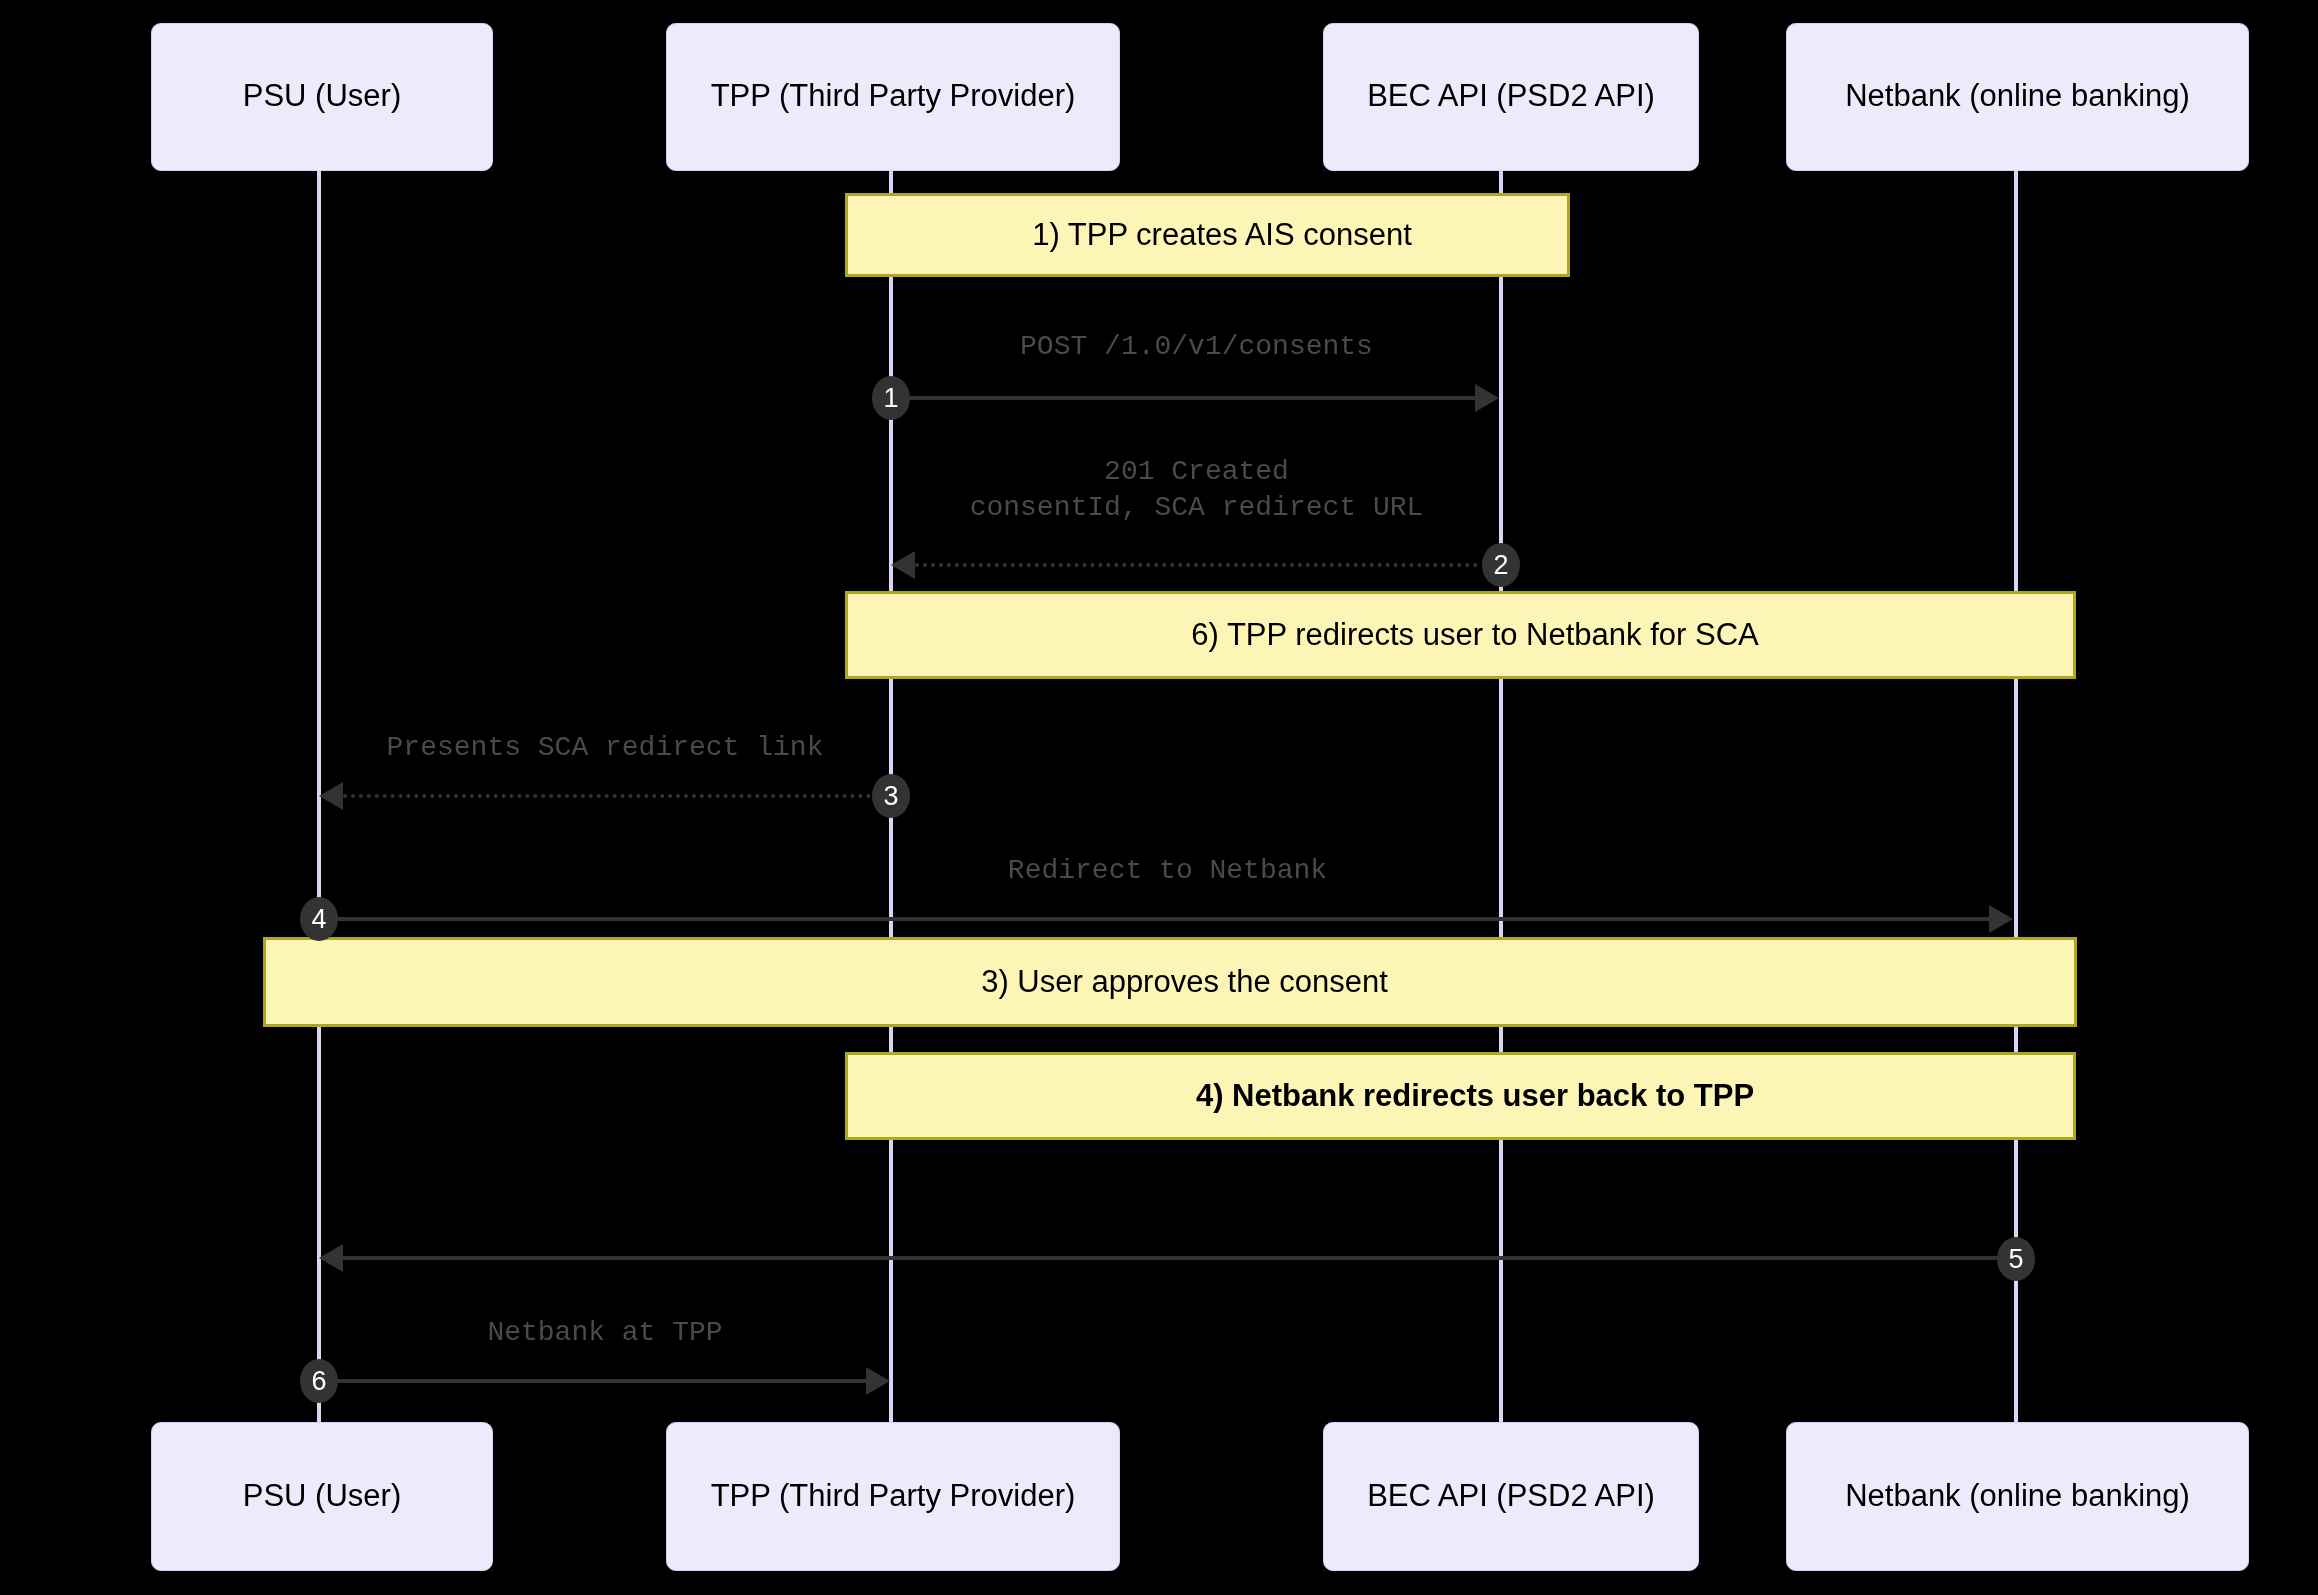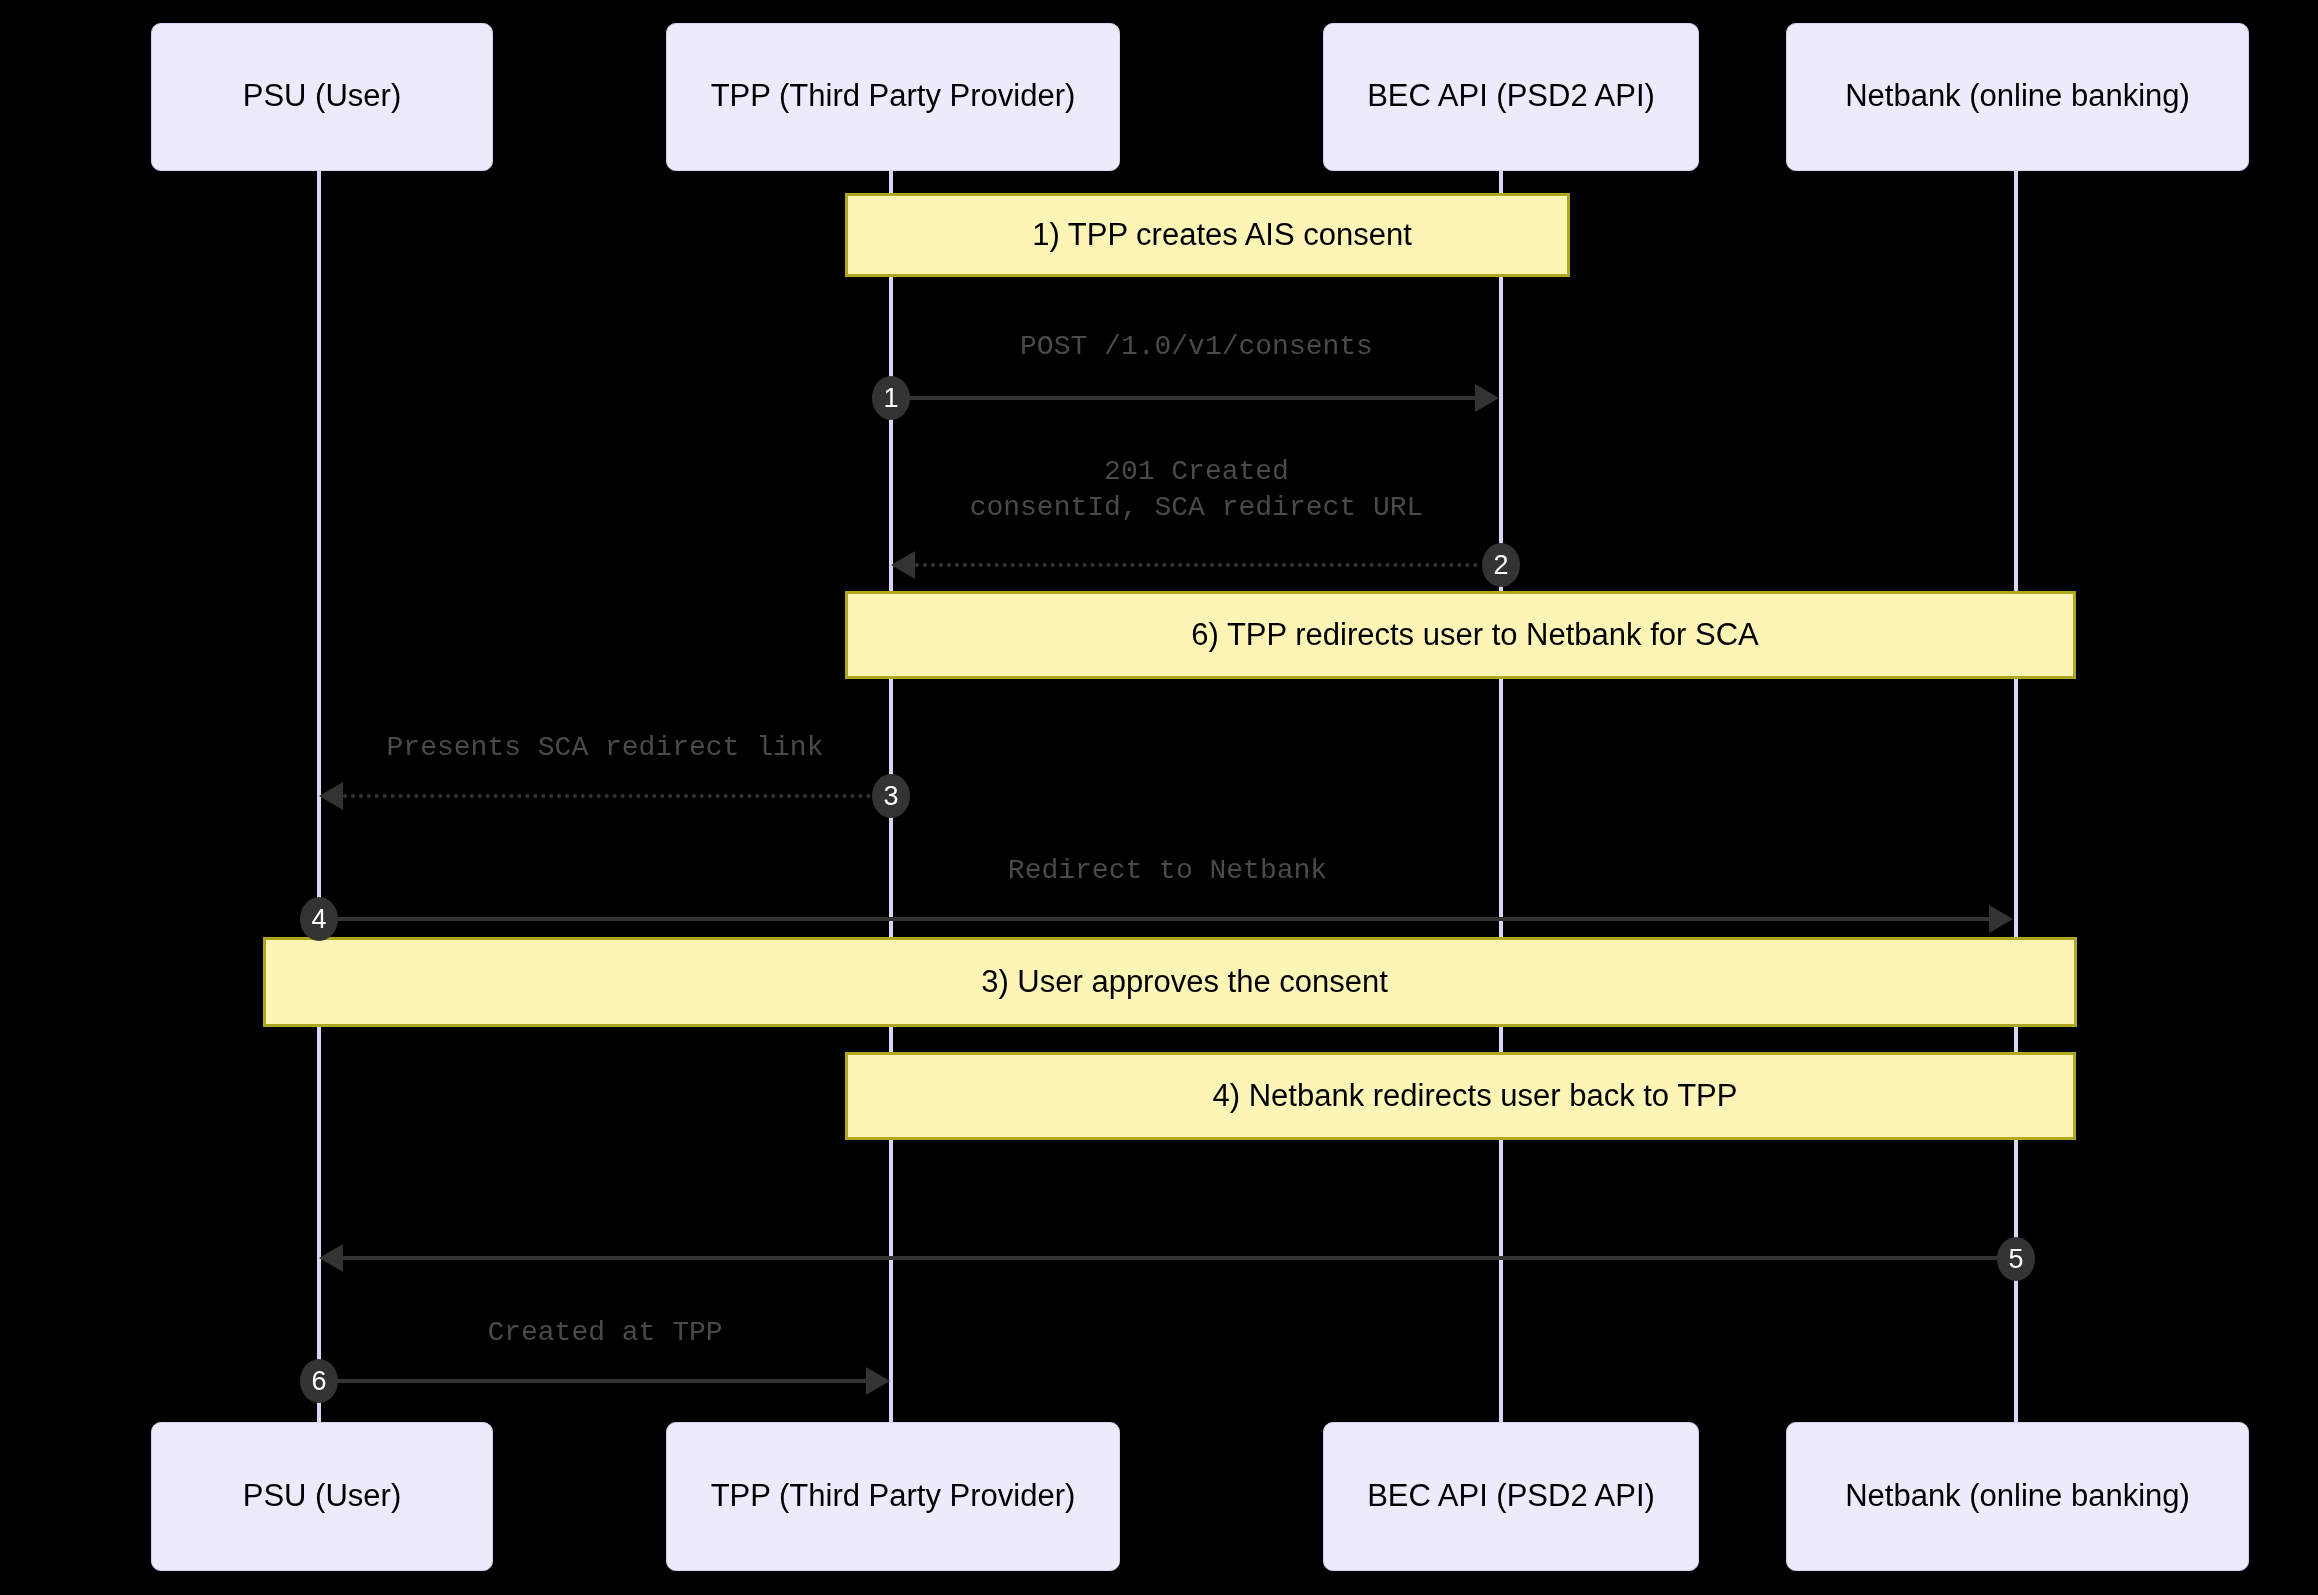--- a/index.html
+++ b/index.html
@@ -154,29 +154,29 @@
 
   <div class="msg-label" style="left:283px; top:853px; width:1697px;">Redirect to Netbank</div>
   <div class="msg-line" style="left:283px; top:917px; width:1671px;"></div>
   <div class="arrowhead right" style="left:1953px; top:905px;"></div>
   <div class="seq-num" style="left:264px; top:897px;">4</div>
 
   <div class="note" style="left:227px; top:937px; width:1814px; height:90px;">
     <span>3) User approves the consent</span>
   </div>
 
-  <div class="note" style="left:809px; top:1052px; width:1231px; height:88px;">
+  <div class="note" style="left:809px; top:1052px; width:1231px; height:88px;font-weight:bold;">
     <span>4) Netbank redirects user back to TPP</span>
   </div>
 
   <div class="msg-line" style="left:307px; top:1256px; width:1673px;"></div>
   <div class="arrowhead left" style="left:283px; top:1244px;"></div>
   <div class="seq-num" style="left:1961px; top:1237px;">5</div>
 
-  <div class="msg-label" style="left:283px; top:1315px; width:572px;">Created at TPP</div>
+  <div class="msg-label" style="left:283px; top:1315px; width:572px;">Netbank at TPP</div>
   <div class="msg-line" style="left:283px; top:1379px; width:549px;"></div>
   <div class="arrowhead right" style="left:830px; top:1367px;"></div>
   <div class="seq-num" style="left:264px; top:1359px;">6</div>
 
   <div class="participant" style="left:115px; top:1422px; width:342px; height:149px;">
     <span>PSU (User)</span>
   </div>
   <div class="participant" style="left:630px; top:1422px; width:454px; height:149px;">
     <span>TPP (Third Party Provider)</span>
   </div>

